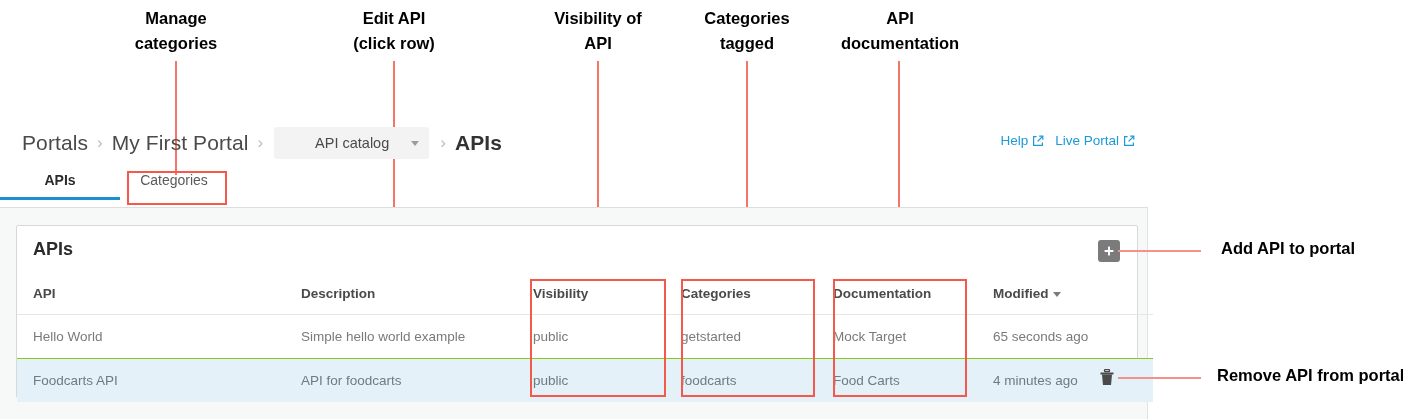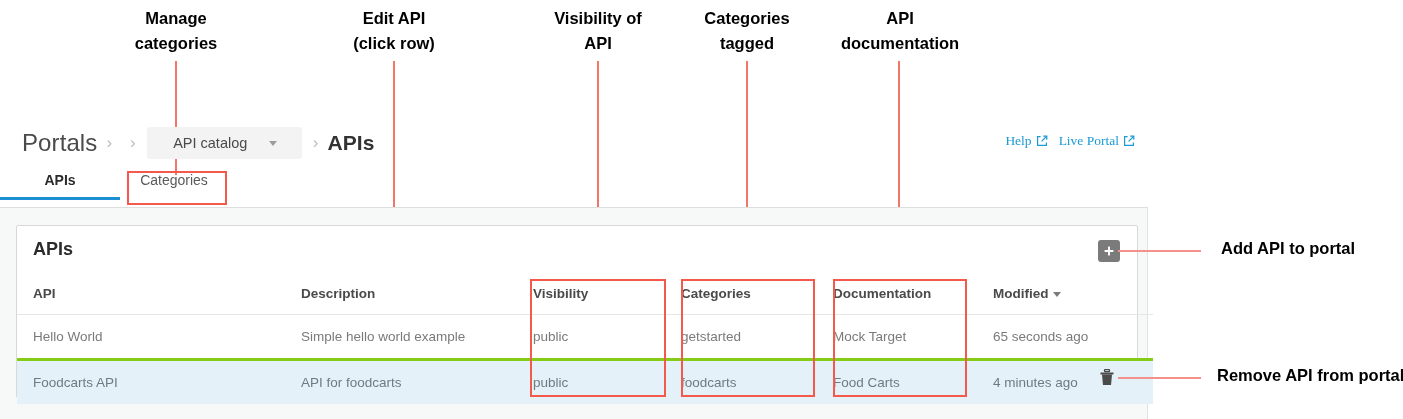--- a/index.html
+++ b/index.html
@@ -44,57 +44,56 @@
   }
 
   
   .breadcrumb {
     position: absolute;
     left: 22px; top: 126px;
     display: flex; align-items: center;
     height: 34px;
   }
   .bc-item {
-    font-size: 24px;
+    font-size: 21px;
     color: #9a9a9a;
     font-weight: 400;
     letter-spacing: .1px;
   }
   .bc-item.strong { color: #4a4a4a; }
   .bc-item.current { color: #333; font-weight: 700; font-size: 21px; }
   .bc-sep {
     font-size: 17px; color: #bdbdbd;
     margin: 0 9px; font-weight: 300;
   }
   .bc-select {
     background: #f3f3f3;
     border-radius: 3px;
     height: 32px;
     min-width: 155px;
     display: flex; align-items: center;
-    justify-content: center;
+    justify-content: flex-end;
     padding: 0 10px 0 12px;
     box-sizing: border-box;
     margin: 0 2px;
   }
   .bc-select-label { font-size: 14.5px; color: #4a4a4a; }
   .caret {
     width: 0; height: 0;
     border-left: 4.5px solid transparent;
     border-right: 4.5px solid transparent;
     border-top: 5px solid #9b9b9b;
     margin-left: 22px;
   }
 
   .top-links {
     position: absolute;
     right: 268px; top: 133px;
     display: flex; align-items: center;
     gap: 11px;
-    font-family: Liberation Serif, serif;
   }
   .top-link {
     font-size: 13.5px;
     color: #1b9ad6;
     display: inline-flex; align-items: center;
     gap: 4px;
     text-decoration: none;
     white-space: nowrap;
   }
   .ext-icon { display: inline-block; width: 12px; height: 12px; }
@@ -183,21 +182,21 @@
   .tbl thead tr { border-bottom: 1px solid #e6e6e6; }
   .tbl td {
     font-size: 13.5px;
     color: #7a7a7a;
     height: 43px;
     vertical-align: middle;
     padding: 0;
   }
   .tbl tbody tr.selected { background: #e4f1f8; }
   .tbl tbody tr.selected td { color: #6f7b80; }
-  .tbl tbody tr { border-bottom: 3px solid #84cc16; }
+  .tbl tbody tr { border-bottom: 1px solid #84cc16; }
   .tbl tbody tr:last-child { border-bottom: none; padding-left: 32px; }
 
   .col-api      { width: 268px; padding-left: 16px !important; }
   .col-desc     { width: 232px; }
   .col-vis      { width: 148px; }
   .col-cat      { width: 152px; }
   .col-doc      { width: 160px; }
   .col-mod      { width: 160px; margin-left: 20px; }
 
   .th-pad { padding-left: 16px !important; }
@@ -240,20 +239,21 @@
 
 <div class="anno-vline" style="left:175px; top:61px; height:114px;"></div>
 <div class="anno-vline" style="left:393px; top:61px; height:307px;"></div>
 <div class="anno-vline" style="left:597px; top:61px; height:219px;"></div>
 <div class="anno-vline" style="left:746px; top:61px; height:219px;"></div>
 <div class="anno-vline" style="left:898px; top:61px; height:219px;"></div>
 
 <div class="breadcrumb">
   <span class="bc-item strong">Portals</span>
   <span class="bc-sep">›</span>
+  <span class="bc-item strong">My First Portal</span>
   <span class="bc-sep">›</span>
   <span class="bc-select">
     <span class="bc-select-label">API catalog</span>
     <span class="caret"></span>
   </span>
   <span class="bc-sep">›</span>
   <span class="bc-item current">APIs</span>
 </div>
 
 <div class="top-links">

